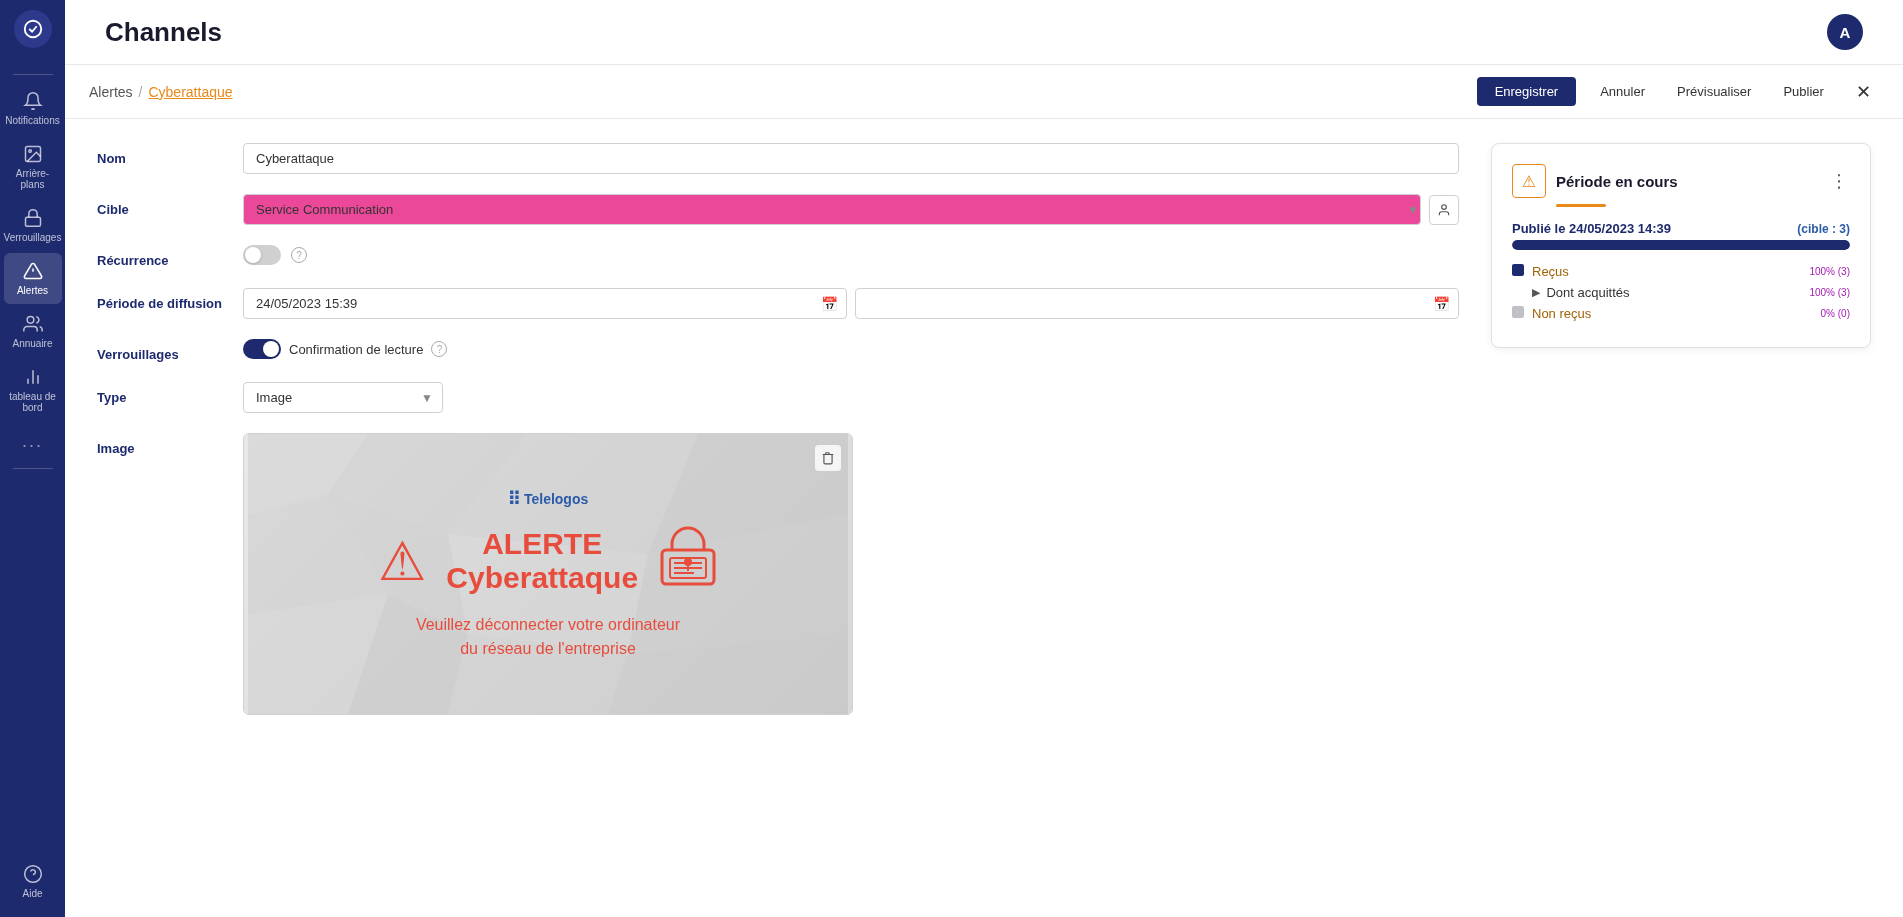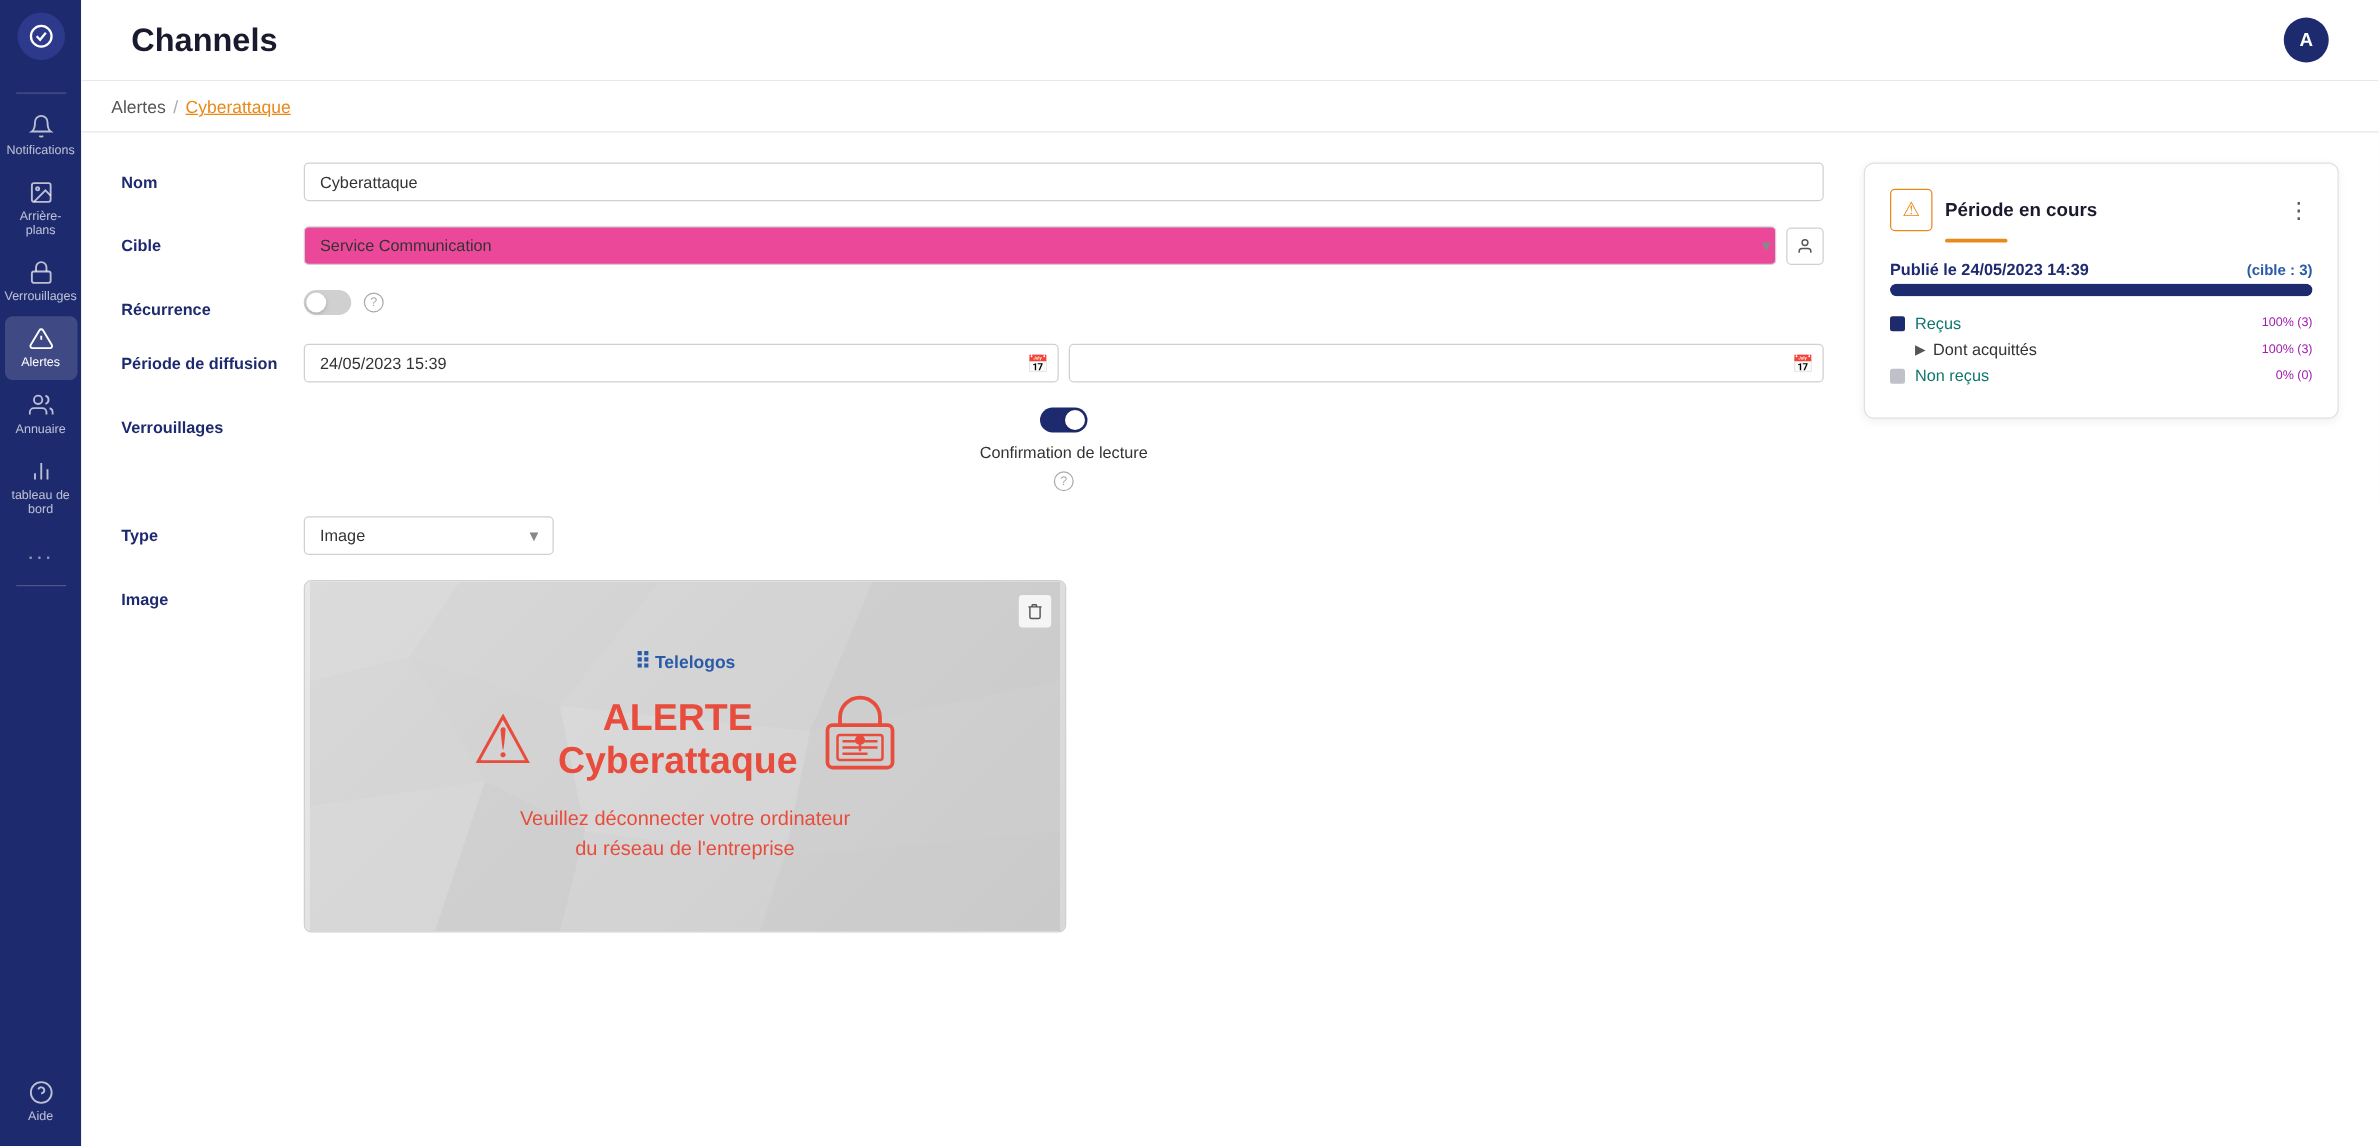--- a/index.html
+++ b/index.html
@@ -355,21 +355,20 @@
       color: #888;
       pointer-events: none;
       font-size: 12px;
     }
 
     
     .acquit-row {
       display: flex;
       align-items: center;
       gap: 8px;
-      flex-direction: column;
     }
     .acquit-label-text {
       font-size: 13px;
       color: #333;
     }
 
     
     .image-preview-card {
       width: 100%;
       max-width: 610px;
@@ -531,23 +530,22 @@
     }
     .stats-row {
       display: flex;
       align-items: center;
       justify-content: space-between;
       font-size: 13px;
       margin-bottom: 6px;
     }
     .stats-row-label {
       display: flex;
-      align-items: center;
       gap: 8px;
-      color: #0f766e;
+      color: #a16207;
     }
     .dot-blue {
       width: 12px;
       height: 12px;
       background: #1e2a6e;
       border-radius: 2px;
       flex-shrink: 0;
     }
     .dot-gray {
       width: 12px;
@@ -668,20 +666,27 @@
   <div class="header">
     <h1 class="header-title">Channels</h1>
     <div class="header-avatar">A</div>
   </div>
 
   <div class="subheader">
     <div class="breadcrumb">
       <span class="breadcrumb-parent">Alertes</span>
       <span class="breadcrumb-sep">/</span>
       <span class="breadcrumb-current">Cyberattaque</span>
+    </div>
+    <div class="subheader-actions">
+      <button class="btn-save">Enregistrer</button>
+      <button class="btn-text">Annuler</button>
+      <button class="btn-text">Prévisualiser</button>
+      <button class="btn-publish">Publier</button>
+      <button class="btn-close">✕</button>
     </div>
   </div>
 
   <div class="content-area">
 
     <div class="form-section">
 
       <div class="form-row">
         <div class="form-label">Nom</div>
         <div class="form-control">

